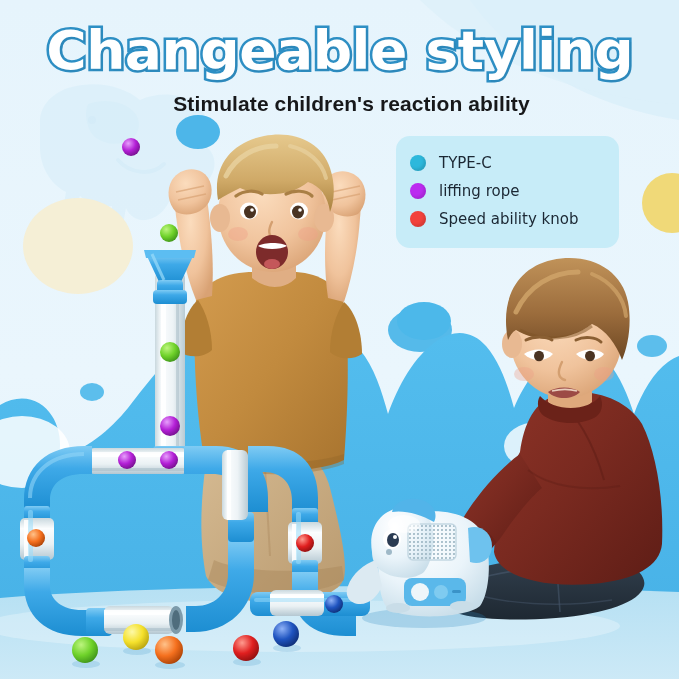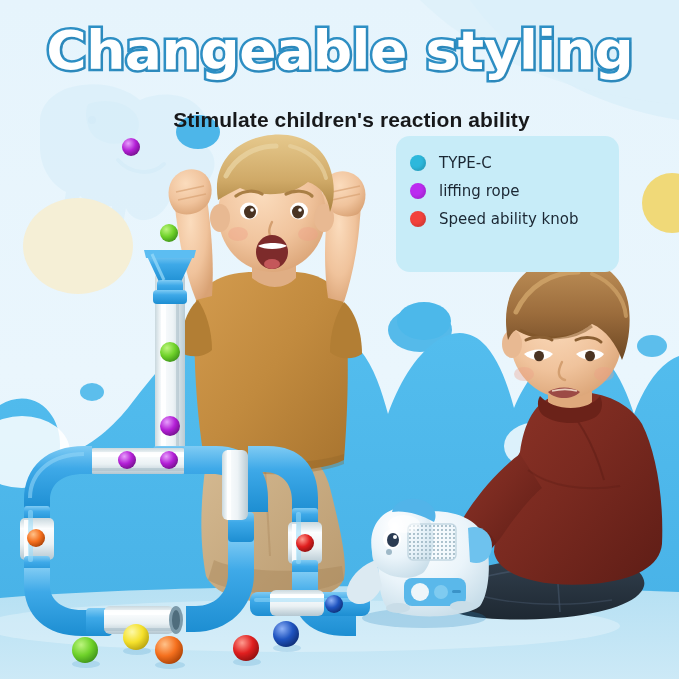--- a/index.html
+++ b/index.html
@@ -43,28 +43,27 @@
     position:absolute;left:0;top:92px;width:679px;text-align:center;
   }
   #subtitle{
     display:inline-block;
     font-family:"Liberation Sans", sans-serif;
     font-weight:700;
     font-size:21px;
     color:#17181a;
     letter-spacing:0.1px;
     padding-left:24px;
-    margin-top:16px;
   }
 
   
   #legend{
     position:absolute;
     left:396px;top:136px;
-    width:223px;height:136px;
+    width:223px;height:112px;
     background:#c7ecf8;
     border-radius:14px;
     box-sizing:border-box;
     padding:13px 0 0 14px;
   }
   .legend-row{
     display:flex;align-items:center;
     height:28px;
   }
   .legend-dot{

